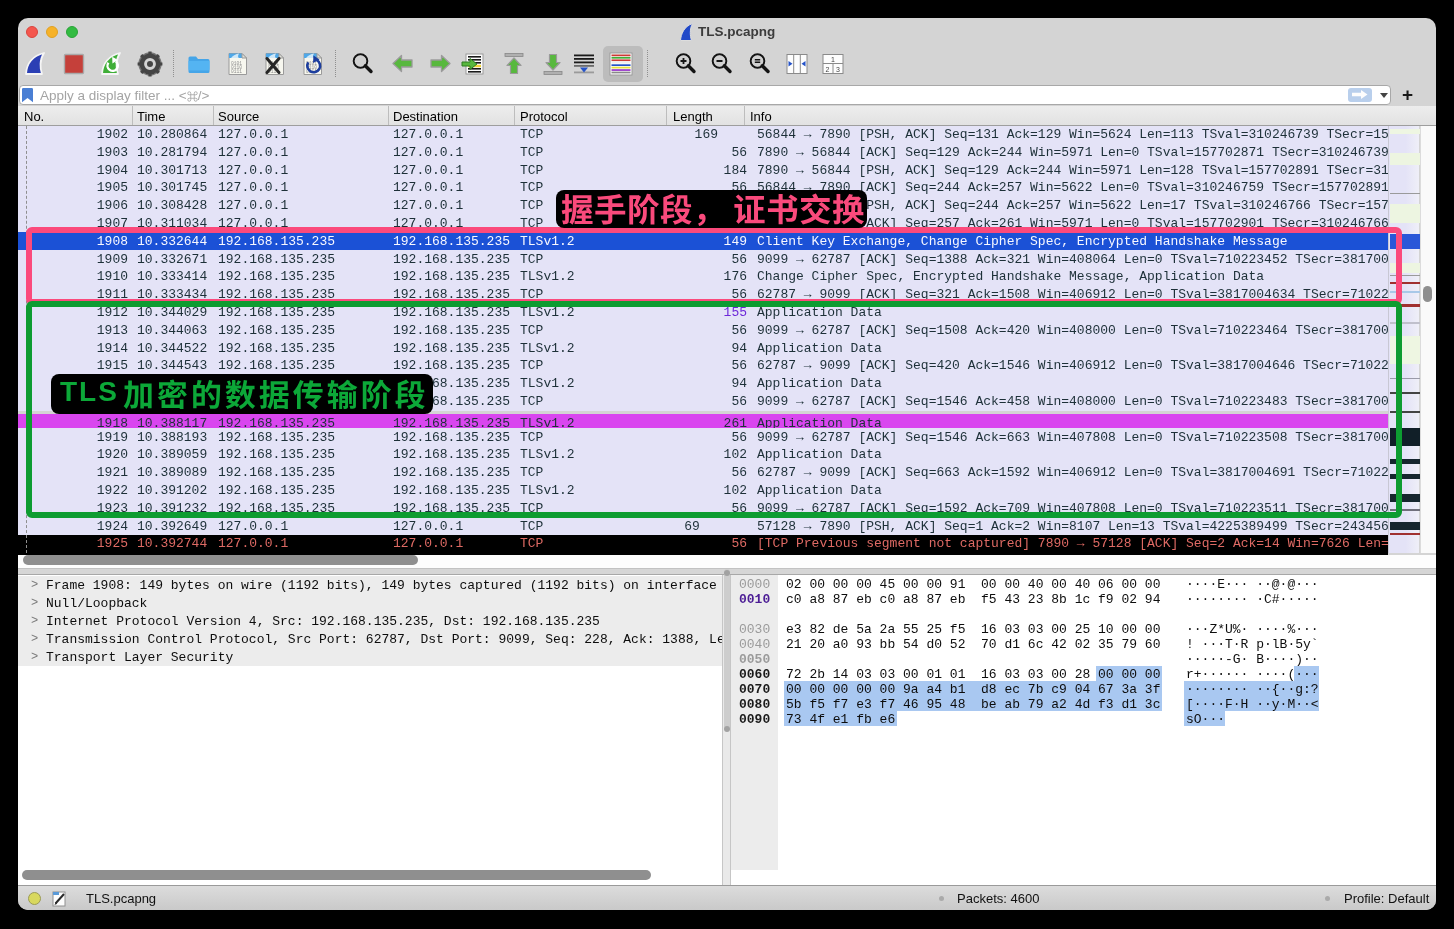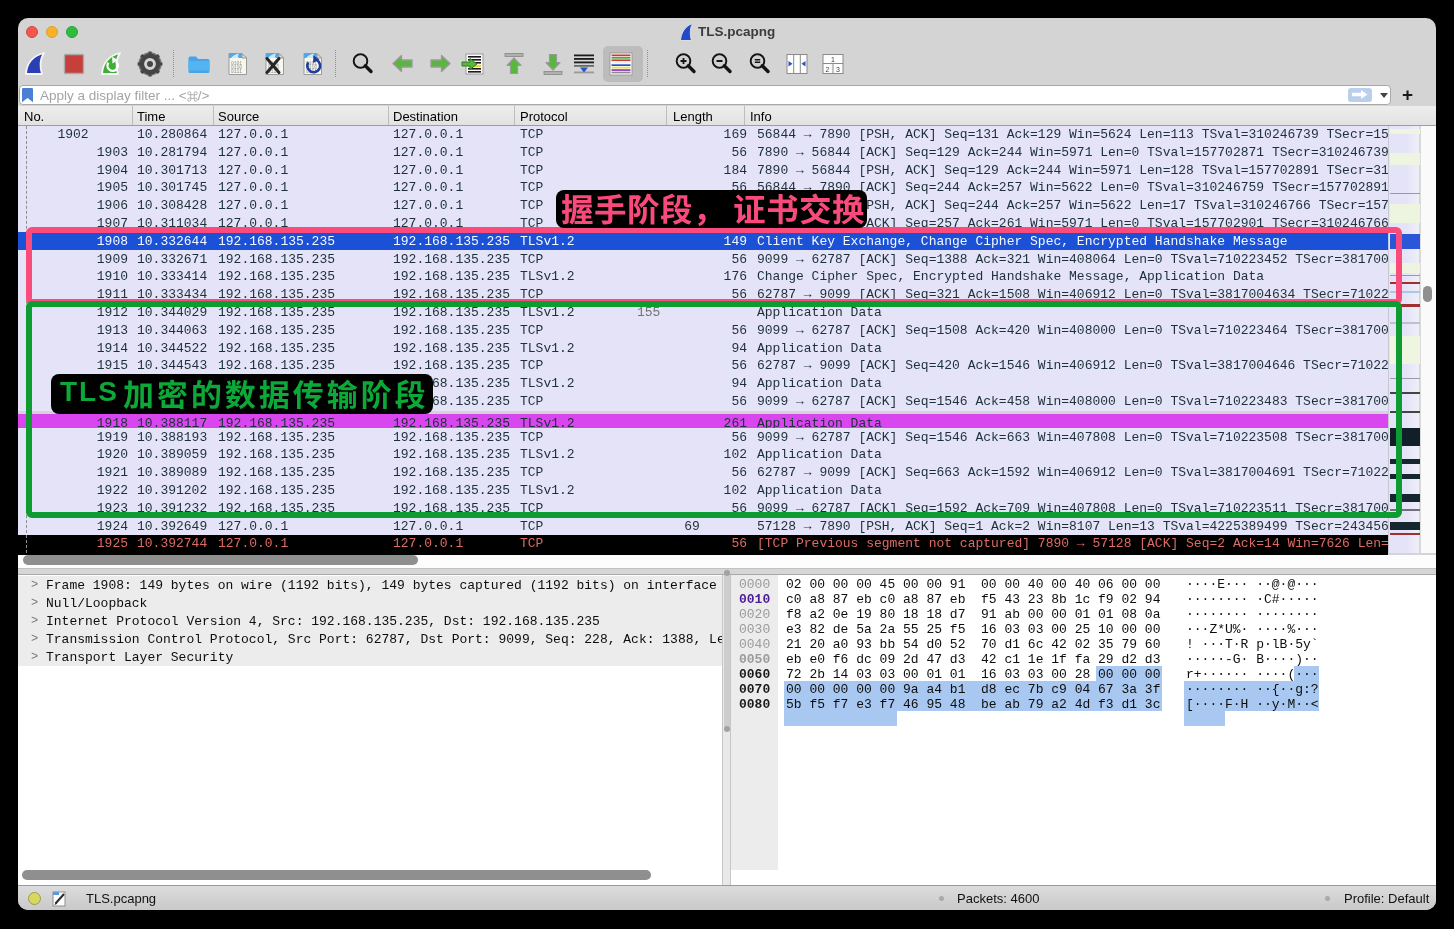--- a/index.html
+++ b/index.html
@@ -195,26 +195,26 @@
 <div class="abs" style="left:655px;top:2.5px;font-size:13px;color:#000">Length</div>
 <div class="abs" style="left:732px;top:2.5px;font-size:13px;color:#000">Info</div>
 <div class="sep" style="left:114px"></div>
 <div class="sep" style="left:195px"></div>
 <div class="sep" style="left:370px"></div>
 <div class="sep" style="left:496px"></div>
 <div class="sep" style="left:648px"></div>
 <div class="sep" style="left:726px"></div>
 </div>
 <div class="row" style="top:107.5px;height:18px;background:#e4e3f7">
-<span style="color:#1d3038;left:0;width:110px;text-align:center;display:inline-block">1902</span>
+<span style="color:#1d3038;left:0;width:110px;text-align:right;display:inline-block">1902</span>
 <span style="color:#1d3038;left:119px">10.280864</span>
 <span style="color:#1d3038;left:200px">127.0.0.1</span>
 <span style="color:#1d3038;left:375px">127.0.0.1</span>
 <span style="color:#1d3038;left:502px">TCP</span>
-<span style="color:#1d3038;left:619px;width:110px;text-align:right;display:inline-block">169</span>
+<span style="color:#1d3038;left:590px;width:110px;text-align:right;display:inline-block">169</span>
 <span style="color:#1d3038;left:739px">56844 → 7890 [PSH, ACK] Seq=131 Ack=129 Win=5624 Len=113 TSval=310246739 TSecr=157702871</span>
 </div>
 <div class="row" style="top:125.3px;height:18px;background:#e4e3f7">
 <span style="color:#1d3038;left:0;width:110px;text-align:right;display:inline-block">1903</span>
 <span style="color:#1d3038;left:119px">10.281794</span>
 <span style="color:#1d3038;left:200px">127.0.0.1</span>
 <span style="color:#1d3038;left:375px">127.0.0.1</span>
 <span style="color:#1d3038;left:502px">TCP</span>
 <span style="color:#1d3038;left:619px;width:110px;text-align:right;display:inline-block">56</span>
 <span style="color:#1d3038;left:739px">7890 → 56844 [ACK] Seq=129 Ack=244 Win=5971 Len=0 TSval=157702871 TSecr=310246739</span>
@@ -290,21 +290,21 @@
 <span style="color:#1d3038;left:502px">TCP</span>
 <span style="color:#1d3038;left:619px;width:110px;text-align:right;display:inline-block">56</span>
 <span style="color:#1d3038;left:739px">62787 → 9099 [ACK] Seq=321 Ack=1508 Win=406912 Len=0 TSval=3817004634 TSecr=710223452</span>
 </div>
 <div class="row" style="top:285.5px;height:18px;background:#e4e3f7">
 <span style="color:#1d3038;left:0;width:110px;text-align:right;display:inline-block">1912</span>
 <span style="color:#1d3038;left:119px">10.344029</span>
 <span style="color:#1d3038;left:200px">192.168.135.235</span>
 <span style="color:#1d3038;left:375px">192.168.135.235</span>
 <span style="color:#1d3038;left:502px">TLSv1.2</span>
-<span style="color:#737373;left:619px;width:110px;display:inline-block">155</span>
+<span style="color:#6d28d9;left:619px;width:110px;text-align:right;display:inline-block">155</span>
 <span style="color:#1d3038;left:739px">Application Data</span>
 </div>
 <div class="row" style="top:303.3px;height:18px;background:#e4e3f7">
 <span style="color:#1d3038;left:0;width:110px;text-align:right;display:inline-block">1913</span>
 <span style="color:#1d3038;left:119px">10.344063</span>
 <span style="color:#1d3038;left:200px">192.168.135.235</span>
 <span style="color:#1d3038;left:375px">192.168.135.235</span>
 <span style="color:#1d3038;left:502px">TCP</span>
 <span style="color:#1d3038;left:619px;width:110px;text-align:right;display:inline-block">56</span>
 <span style="color:#1d3038;left:739px">9099 → 62787 [ACK] Seq=1508 Ack=420 Win=408000 Len=0 TSval=710223464 TSecr=3817004634</span>
@@ -480,41 +480,41 @@
 <div class="hl" style="left:766px;top:677.5px;width:378px"></div>
 <div class="hl" style="left:1166px;top:677.5px;width:135px"></div>
 <div class="hl" style="left:766px;top:692.5px;width:113px"></div>
 <div class="hl" style="left:1166px;top:692.5px;width:41px"></div>
 <div class="abs mono" style="left:0;top:557.5px;width:1418px;height:15px">
 <span class="ho" style="color:#9b9b9b;font-weight:normal">0000</span>
 <span class="hx">02 00 00 00 45 00 00 91&nbsp;&nbsp;00 00 40 00 40 06 00 00</span><span class="ha">····E··· ··@·@···</span></div>
 <div class="abs mono" style="left:0;top:572.5px;width:1418px;height:15px">
 <span class="ho" style="color:#4c1d95;font-weight:bold">0010</span>
 <span class="hx">c0 a8 87 eb c0 a8 87 eb&nbsp;&nbsp;f5 43 23 8b 1c f9 02 94</span><span class="ha">········ ·C#·····</span></div>
-<div class="abs mono" style="left:0;top:587.5px;width:1418px;height:15px">
-<span class="ho" style="color:#9b9b9b;font-weight:normal">0020</span>
-<span class="hx">f8 a2 0e 19 80 18 18 d7&nbsp;&nbsp;91 ab 00 00 01 01 08 0a</span><span class="ha">········ ········</span></div>
 <div class="abs mono" style="left:0;top:602.5px;width:1418px;height:15px">
 <span class="ho" style="color:#9b9b9b;font-weight:normal">0030</span>
 <span class="hx">e3 82 de 5a 2a 55 25 f5&nbsp;&nbsp;16 03 03 00 25 10 00 00</span><span class="ha">···Z*U%· ····%···</span></div>
 <div class="abs mono" style="left:0;top:617.5px;width:1418px;height:15px">
 <span class="ho" style="color:#9b9b9b;font-weight:normal">0040</span>
 <span class="hx">21 20 a0 93 bb 54 d0 52&nbsp;&nbsp;70 d1 6c 42 02 35 79 60</span><span class="ha">! ···T·R p·lB·5y`</span></div>
 <div class="abs mono" style="left:0;top:632.5px;width:1418px;height:15px">
 <span class="ho" style="color:#9b9b9b;font-weight:bold">0050</span>
-<span class="hx">eb e0 f6 dc 09 2d 47 d3&nbsp;&nbsp;42 c1 1e 1f fa 29 d2 d3</span><span class="ha">·····-G· B····)··</span></div>
+<span class="ha">·····-G· B····)··</span></div>
 <div class="abs mono" style="left:0;top:647.5px;width:1418px;height:15px">
 <span class="ho" style="color:#1a1a1a;font-weight:bold">0060</span>
 <span class="hx">72 2b 14 03 03 00 01 01&nbsp;&nbsp;16 03 03 00 28 00 00 00</span><span class="ha">r+······ ····(···</span></div>
 <div class="abs mono" style="left:0;top:662.5px;width:1418px;height:15px">
 <span class="ho" style="color:#1a1a1a;font-weight:bold">0070</span>
 <span class="hx">00 00 00 00 00 9a a4 b1&nbsp;&nbsp;d8 ec 7b c9 04 67 3a 3f</span><span class="ha">········ ··{··g:?</span></div>
 <div class="abs mono" style="left:0;top:677.5px;width:1418px;height:15px">
 <span class="ho" style="color:#1a1a1a;font-weight:bold">0080</span>
 <span class="hx">5b f5 f7 e3 f7 46 95 48&nbsp;&nbsp;be ab 79 a2 4d f3 d1 3c</span><span class="ha">[····F·H ··y·M··&lt;</span></div>
+<div class="abs mono" style="left:0;top:692.5px;width:1418px;height:15px">
+<span class="ho" style="color:#1a1a1a;font-weight:bold">0090</span>
+<span class="hx">73 4f e1 fb e6</span><span class="ha">sO···</span></div>
 <div class="abs" style="left:4px;top:852px;width:629px;height:10px;background:#8f8f8f;border-radius:5px"></div>
 <div class="abs" style="left:0;top:867px;width:1418px;height:25px;background:linear-gradient(#dcdcdc,#c9c9c9);border-top:1px solid #9a9a9a">
 <div class="abs" style="left:10px;top:6px;width:13px;height:13px;border-radius:7px;background:#d8d85e;border:1px solid #9a9a55"></div>
 <svg class="abs" style="left:34px;top:4.5px" width="15" height="16" viewBox="0 0 15 16">
         <rect x="1" y="1" width="12" height="14" fill="#fdfdfd" stroke="#909090"></rect>
         <path d="M1,1 h6 v3 h-6 z" fill="#5a9ad8"></path>
         <line x1="3.5" y1="12.5" x2="12" y2="3" stroke="#2a2a2a" stroke-width="2"></line>
         <path d="M2.5,14 l1,-2.5 l1.7,1.3 z" fill="#2a2a2a"></path>
       </svg>
 <div class="abs" style="left:68px;top:5px;font-size:13px;color:#111">TLS.pcapng</div>

